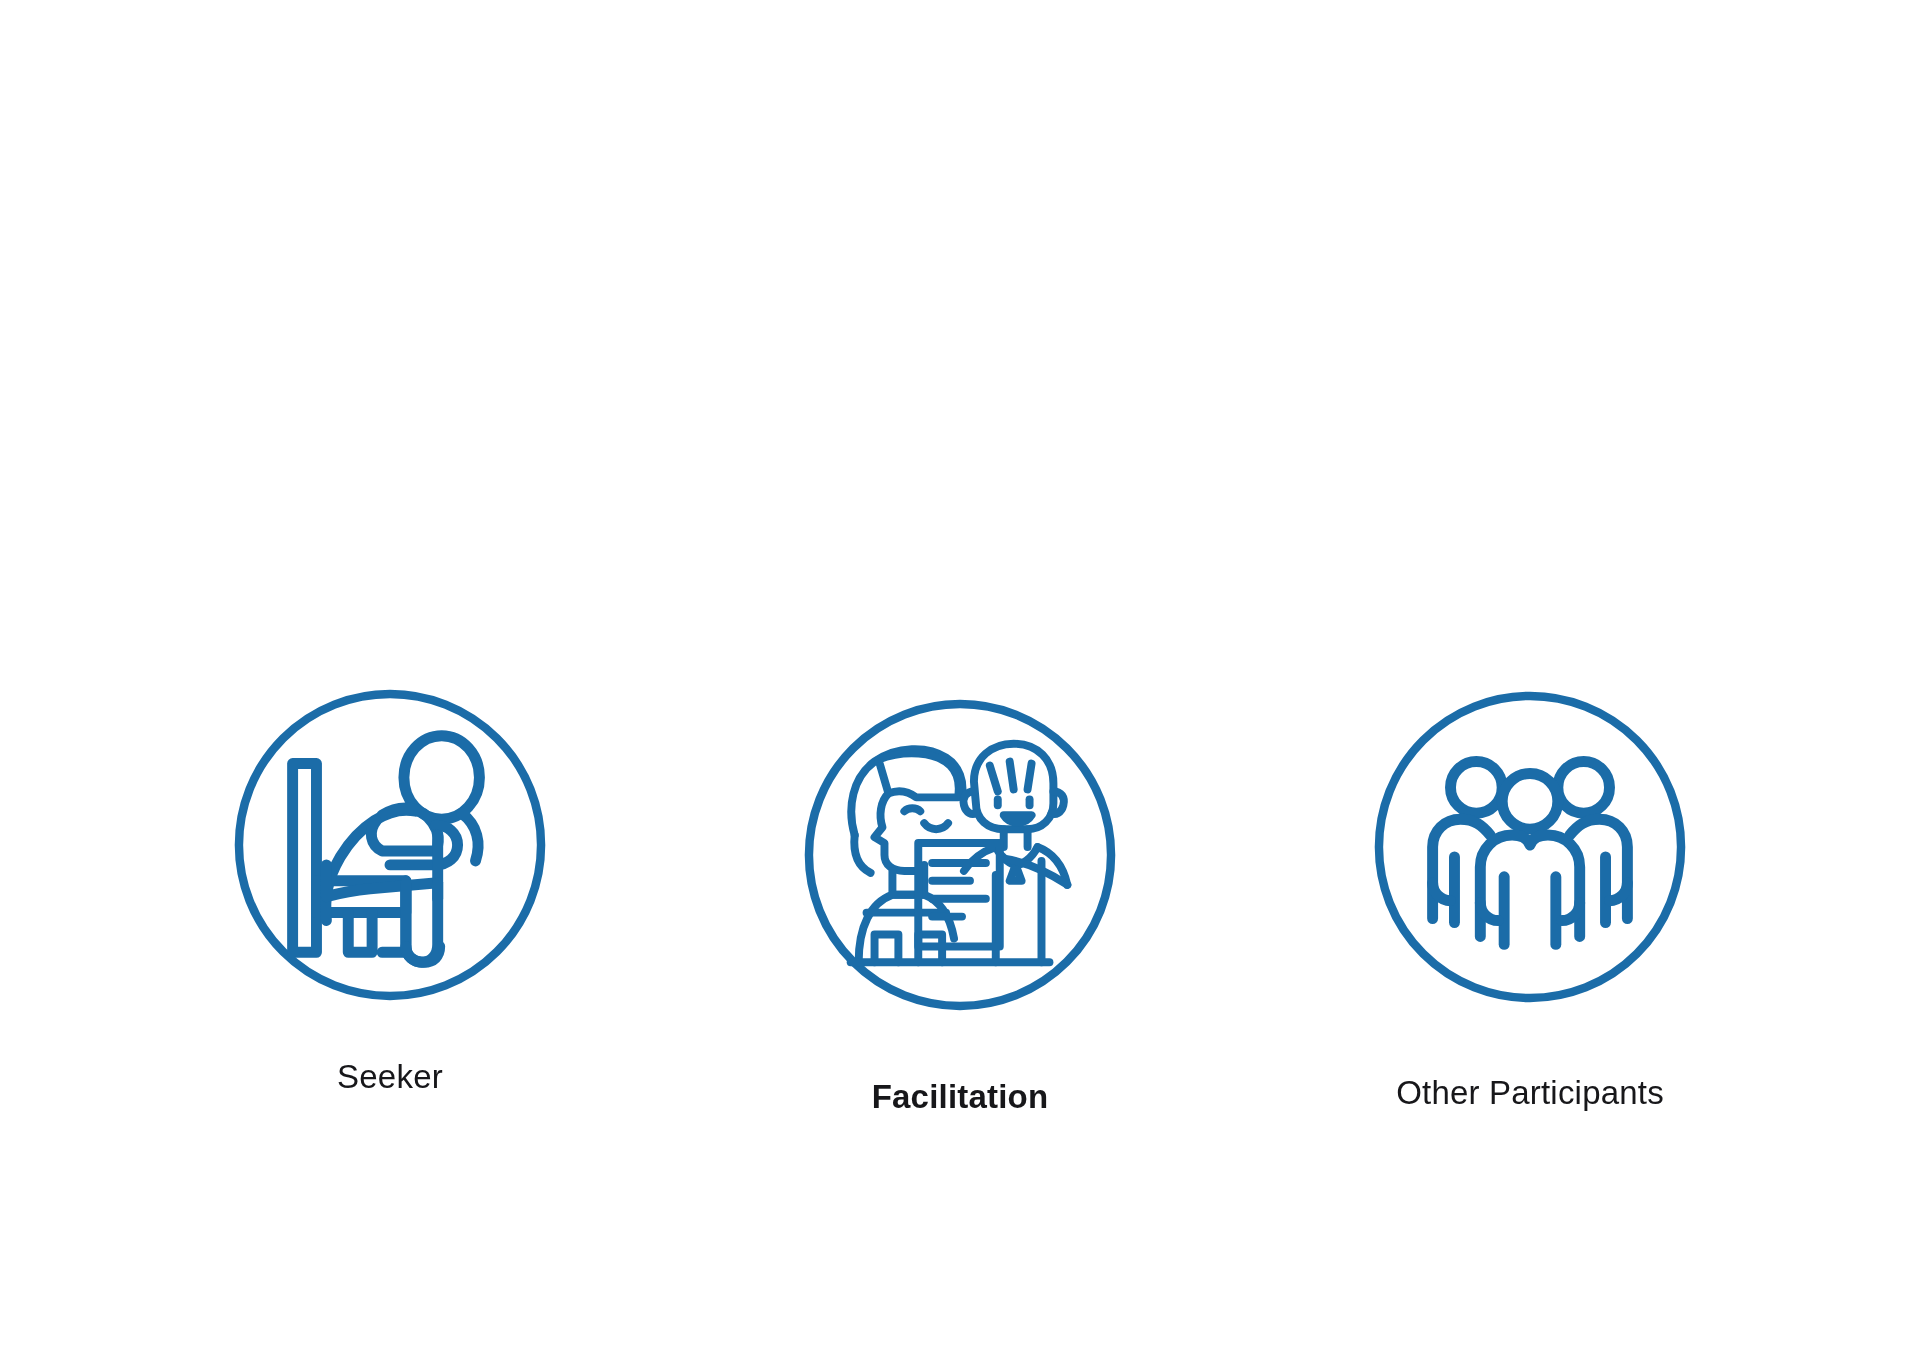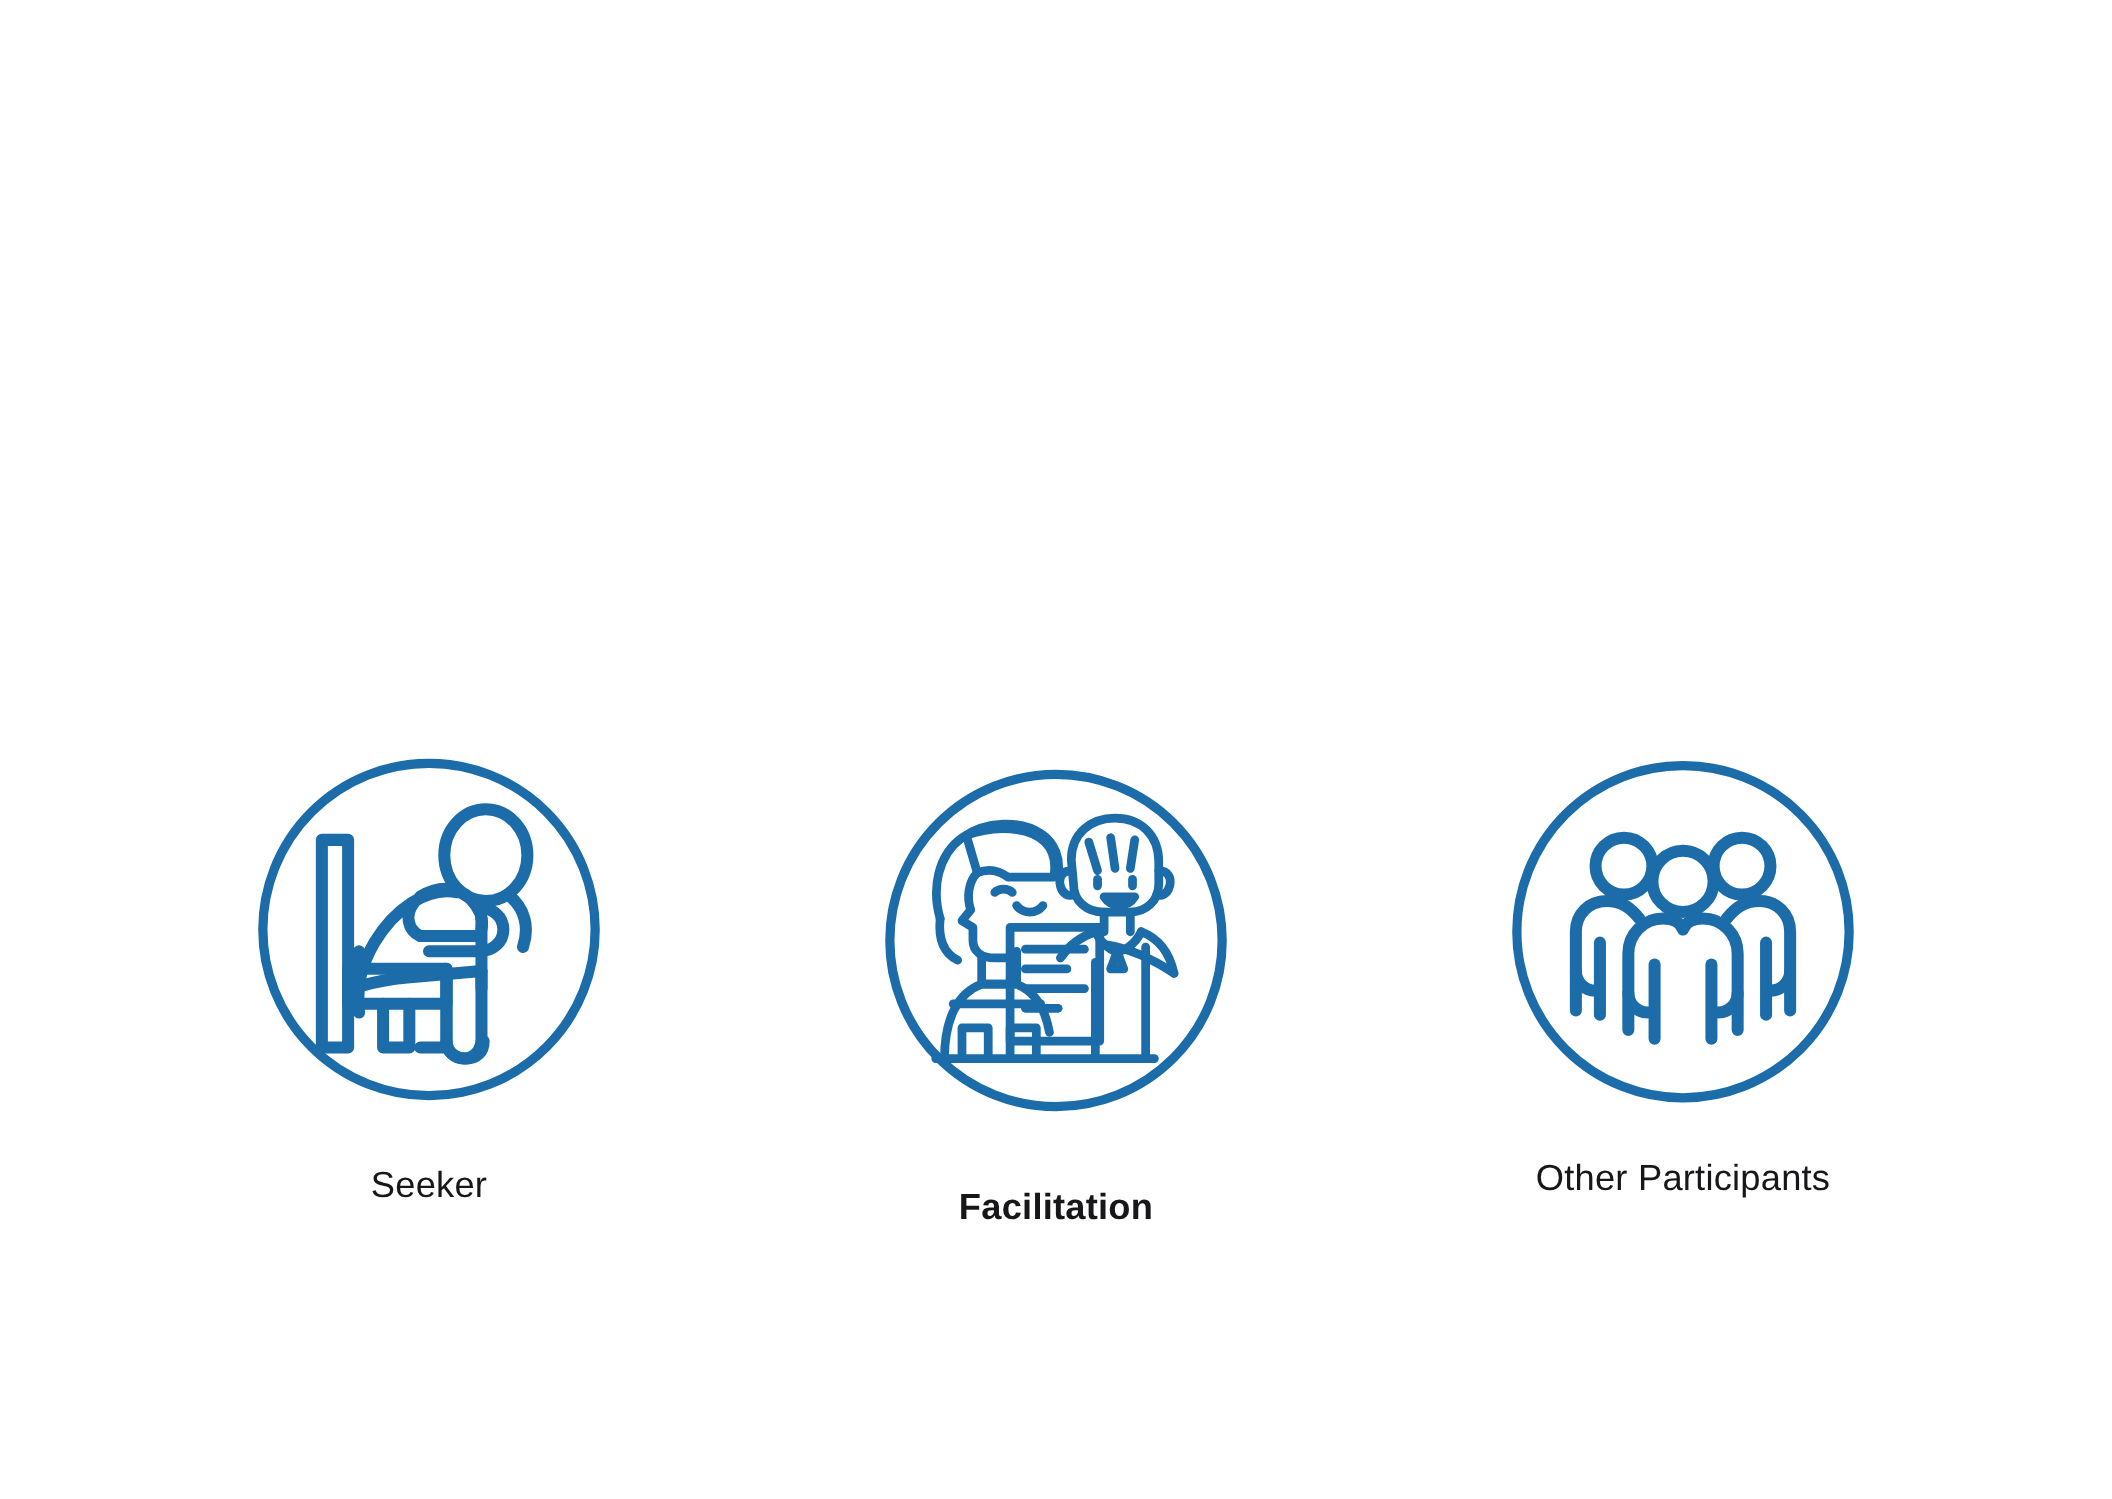--- a/index.html
+++ b/index.html
@@ -59,21 +59,21 @@
     font-family:"Liberation Sans", sans-serif;
     font-size:33px;
     font-weight:400;
     color:#17171a;
     letter-spacing:0.2px;
     white-space:nowrap;
   }
   
   .icon-cell.cell-0 .icon-label { margin-top:54px; }
   .icon-cell.cell-1 .icon-label { margin-top:64px;font-weight:bold; }
-  .icon-cell.cell-2 .icon-label { margin-top:46px; }
+  .icon-cell.cell-2 .icon-label { margin-top:68px; }
 
   .icon-cell.cell-1 .icon-circle { margin-top:10px; }
   .icon-cell.cell-2 .icon-circle { margin-top:2px; }
 </style>
 </head>
 <body>
 
 <div class="slide">
 
 

